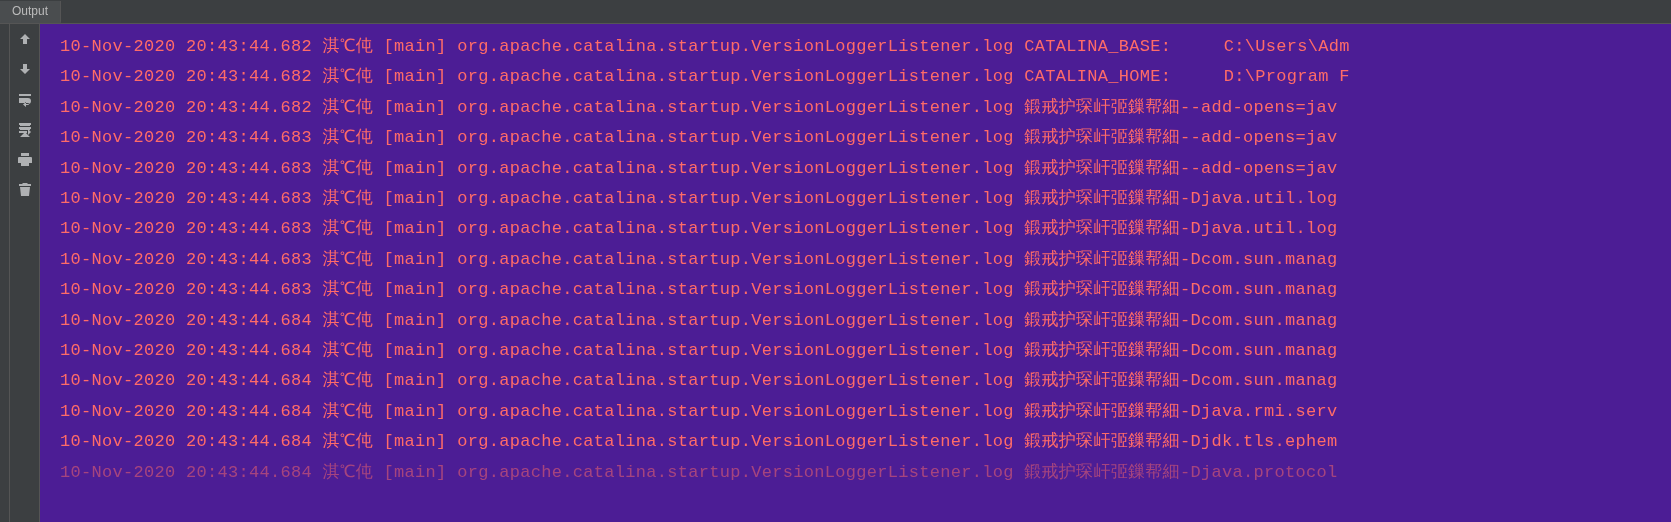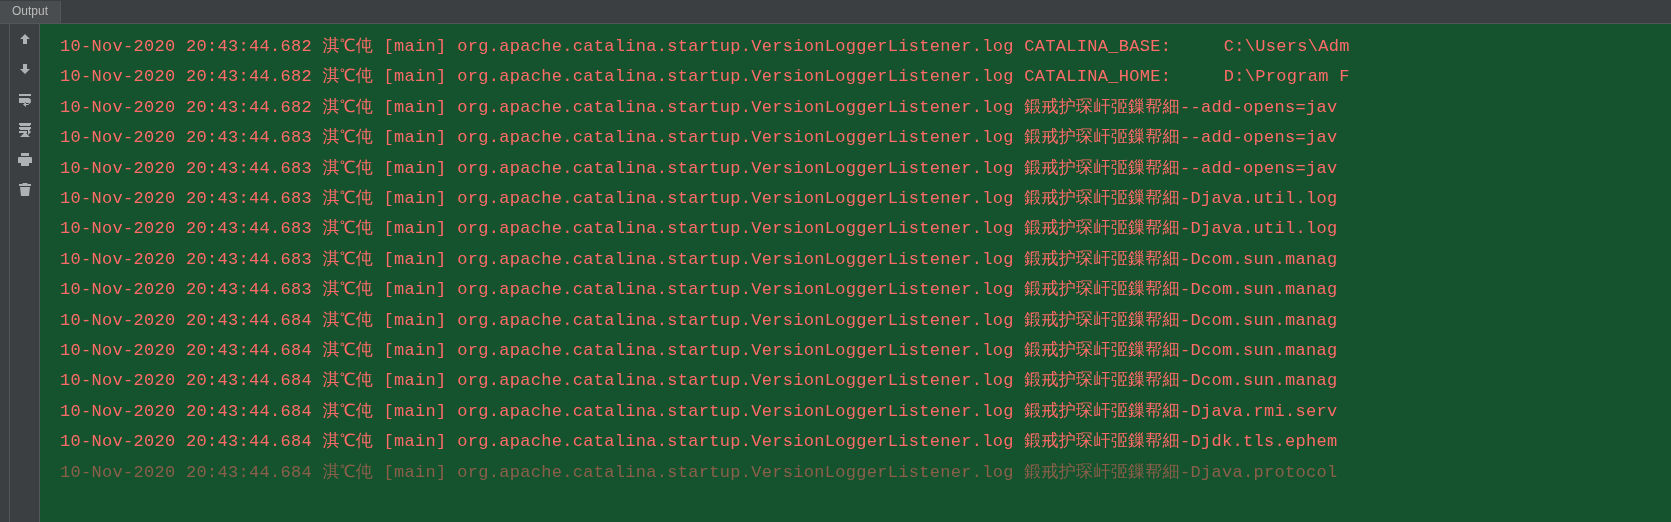--- a/index.html
+++ b/index.html
@@ -66,21 +66,21 @@
     }
     .tool-icon svg {
       width: 16px;
       height: 16px;
       fill: currentColor;
     }
     .log-area {
       flex: 1;
       padding: 8px 0 8px 20px;
       overflow: hidden;
-      background-color: #14532d;
+      background-color: #4c1d95;
     }
     .log-line {
       color: #ff6b68;
       font-size: 17px;
       line-height: 30.4px;
       white-space: pre;
       font-family: Consolas, 'Courier New', monospace;
       letter-spacing: 0.3px;
     }
     .log-line.dimmed {

